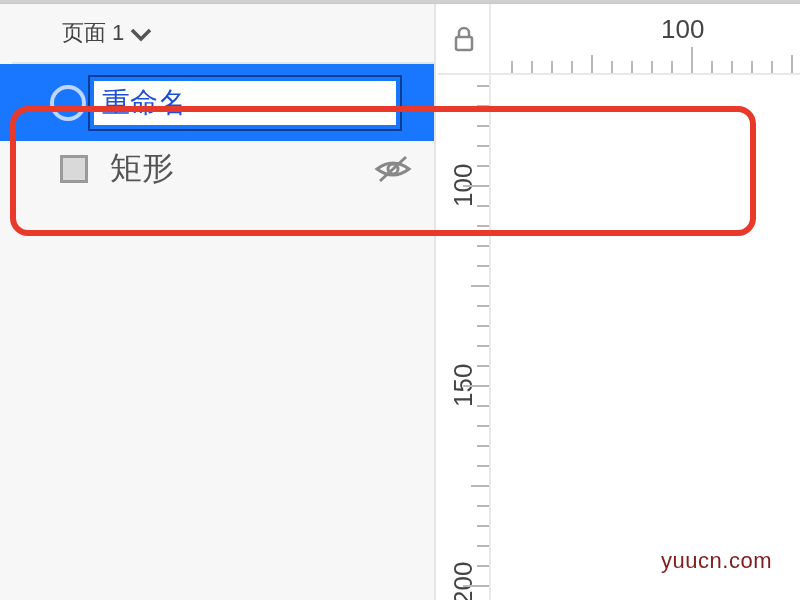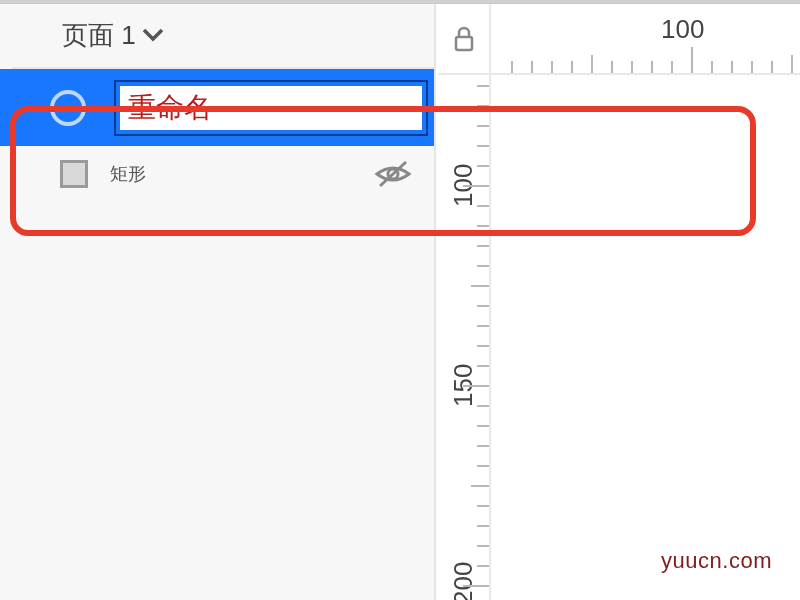--- a/index.html
+++ b/index.html
@@ -45,23 +45,23 @@
       cursor: pointer;
       line-height: 1;
     }
     .chevron-btn {
       cursor: pointer;
       display: inline-flex;
       align-items: center;
     }
     .page-item {
       display: flex;
-      align-items: flex-start;
+      align-items: flex-end;
       padding: 14px 20px 14px 62px;
-      font-size: 26px;
+      font-size: 22px;
       color: #444;
     }
     .page-item-chevron {
       margin-left: 6px;
     }
     .hr {
       height: 2px;
       background: #e6e6e6;
       margin-left: 12px;
     }
@@ -73,38 +73,38 @@
       padding: 0 14px 0 50px;
     }
     .circle-icon {
       width: 36px;
       height: 36px;
       border: 4px solid #bfd7ff;
       border-radius: 50%;
       flex: 0 0 auto;
     }
     .rename-input {
-      margin-left: 30px;
+      margin-left: 4px;
       height: 52px;
       flex: 1;
       max-width: 310px;
       border: 4px solid #1976ff;
       outline: 2px solid #0a3d91;
       font-size: 28px;
-      color: #b91c1c;
+      color: #1d4ed8;
       padding: 0 8px;
       background: #fff;
       caret-color: #333;
     }
     .layer-row {
       display: flex;
       align-items: center;
       height: 56px;
       padding: 0 22px 0 60px;
-      font-size: 18px;
+      font-size: 32px;
       color: #555;
     }
     .rect-icon {
       width: 28px;
       height: 28px;
       background: #d9d9d9;
       border: 3px solid #9a9a9a;
       margin-right: 22px;
       flex: 0 0 auto;
     }

